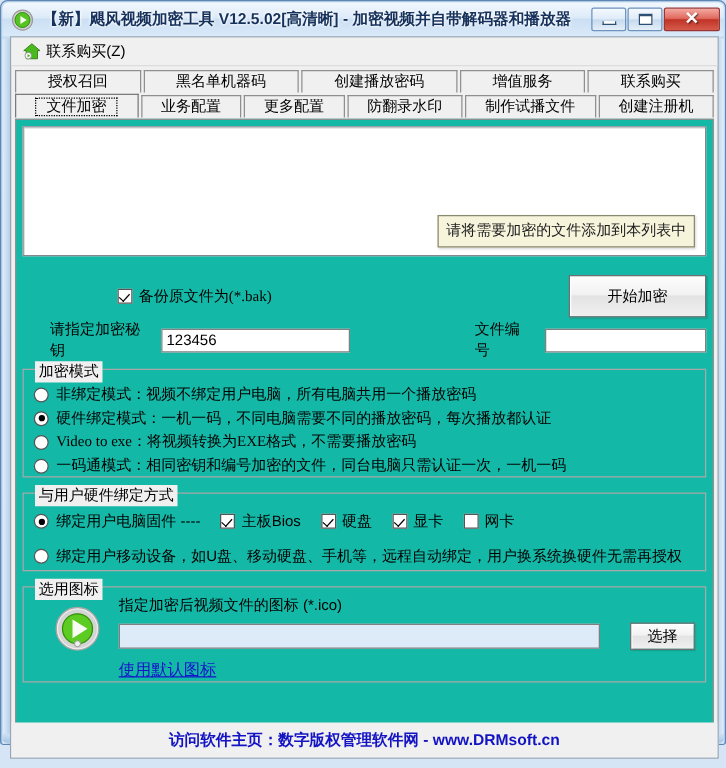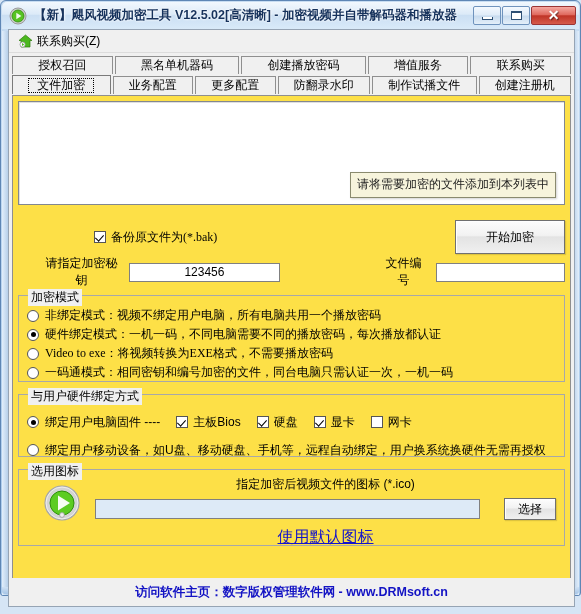--- a/index.html
+++ b/index.html
@@ -180,26 +180,25 @@
   .tab.selected .focus {
     border: 1px dotted #000;
     padding: 0 8px;
     line-height: 13px;
   }
 
   
   .tabpage {
     margin: 0 3px 0 3px;
     border: 1px solid #8f8f8f;
-    background: #fde047;
+    background: #14b8a6;
     height: 485px;
     box-sizing: border-box;
     padding: 5px;
     position: relative;
-    text-align: center;
   }
 
   
   .filelist {
     height: 104px;
     background: #ffffff;
     border: 1px solid #828790;
     box-shadow: inset 1px 1px 0 #dfdfdf;
     box-sizing: border-box;
     position: relative;
@@ -339,21 +338,21 @@
     border: 1px solid #808080;
     background: #ddeaf7;
     box-sizing: border-box;
   }
   .btn-select { width: 52px; height: 22px; margin-left: 8px; flex: 0 0 auto; }
   .deflink {
     display: inline-block;
     margin-top: 7px;
     color: #1414cc;
     text-decoration: underline;
-    font-size: 16px;
+    font-size: 13px;
   }
 
   
   .footer {
     position: absolute;
     left: 0; right: 0; bottom: 0;
     height: 28px;
     display: flex;
     align-items: center;
     justify-content: center;
@@ -491,21 +490,21 @@
         <div class="radio-line">
           <span class="rbtn"></span>
           <span class="mono-ascii">Video to exe：将视频转换为EXE格式，不需要播放密码</span>
         </div>
         <div class="radio-line">
           <span class="rbtn"></span>
           <span>一码通模式：相同密钥和编号加密的文件，同台电脑只需认证一次，一机一码</span>
         </div>
       </div>
 
-      <div class="group" style="height:63px; padding-top:17px;">
+      <div class="group" style="height:63px; padding-top:12px;">
         <span class="gtitle">与用户硬件绑定方式</span>
 
         <div class="hw-line">
           <span class="rbtn checked"></span>
           <span>绑定用户电脑固件 ----</span>
 
           <span class="hw-chk">
             <span class="cbox checked"></span>
             <span>主板Bios</span>
           </span>

